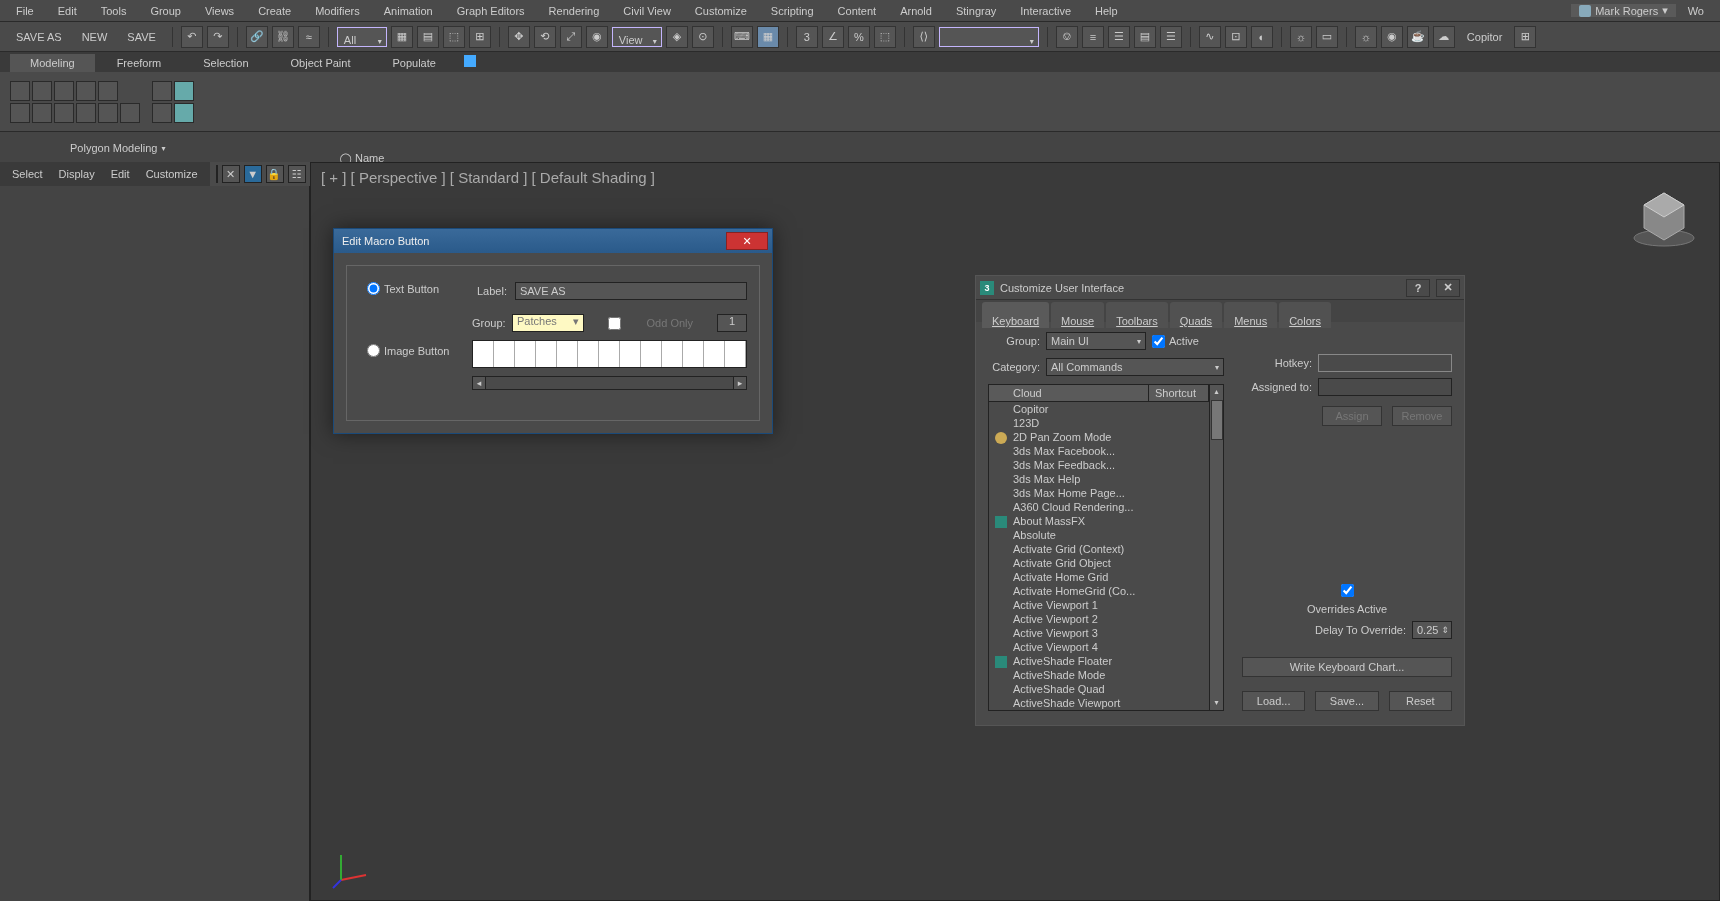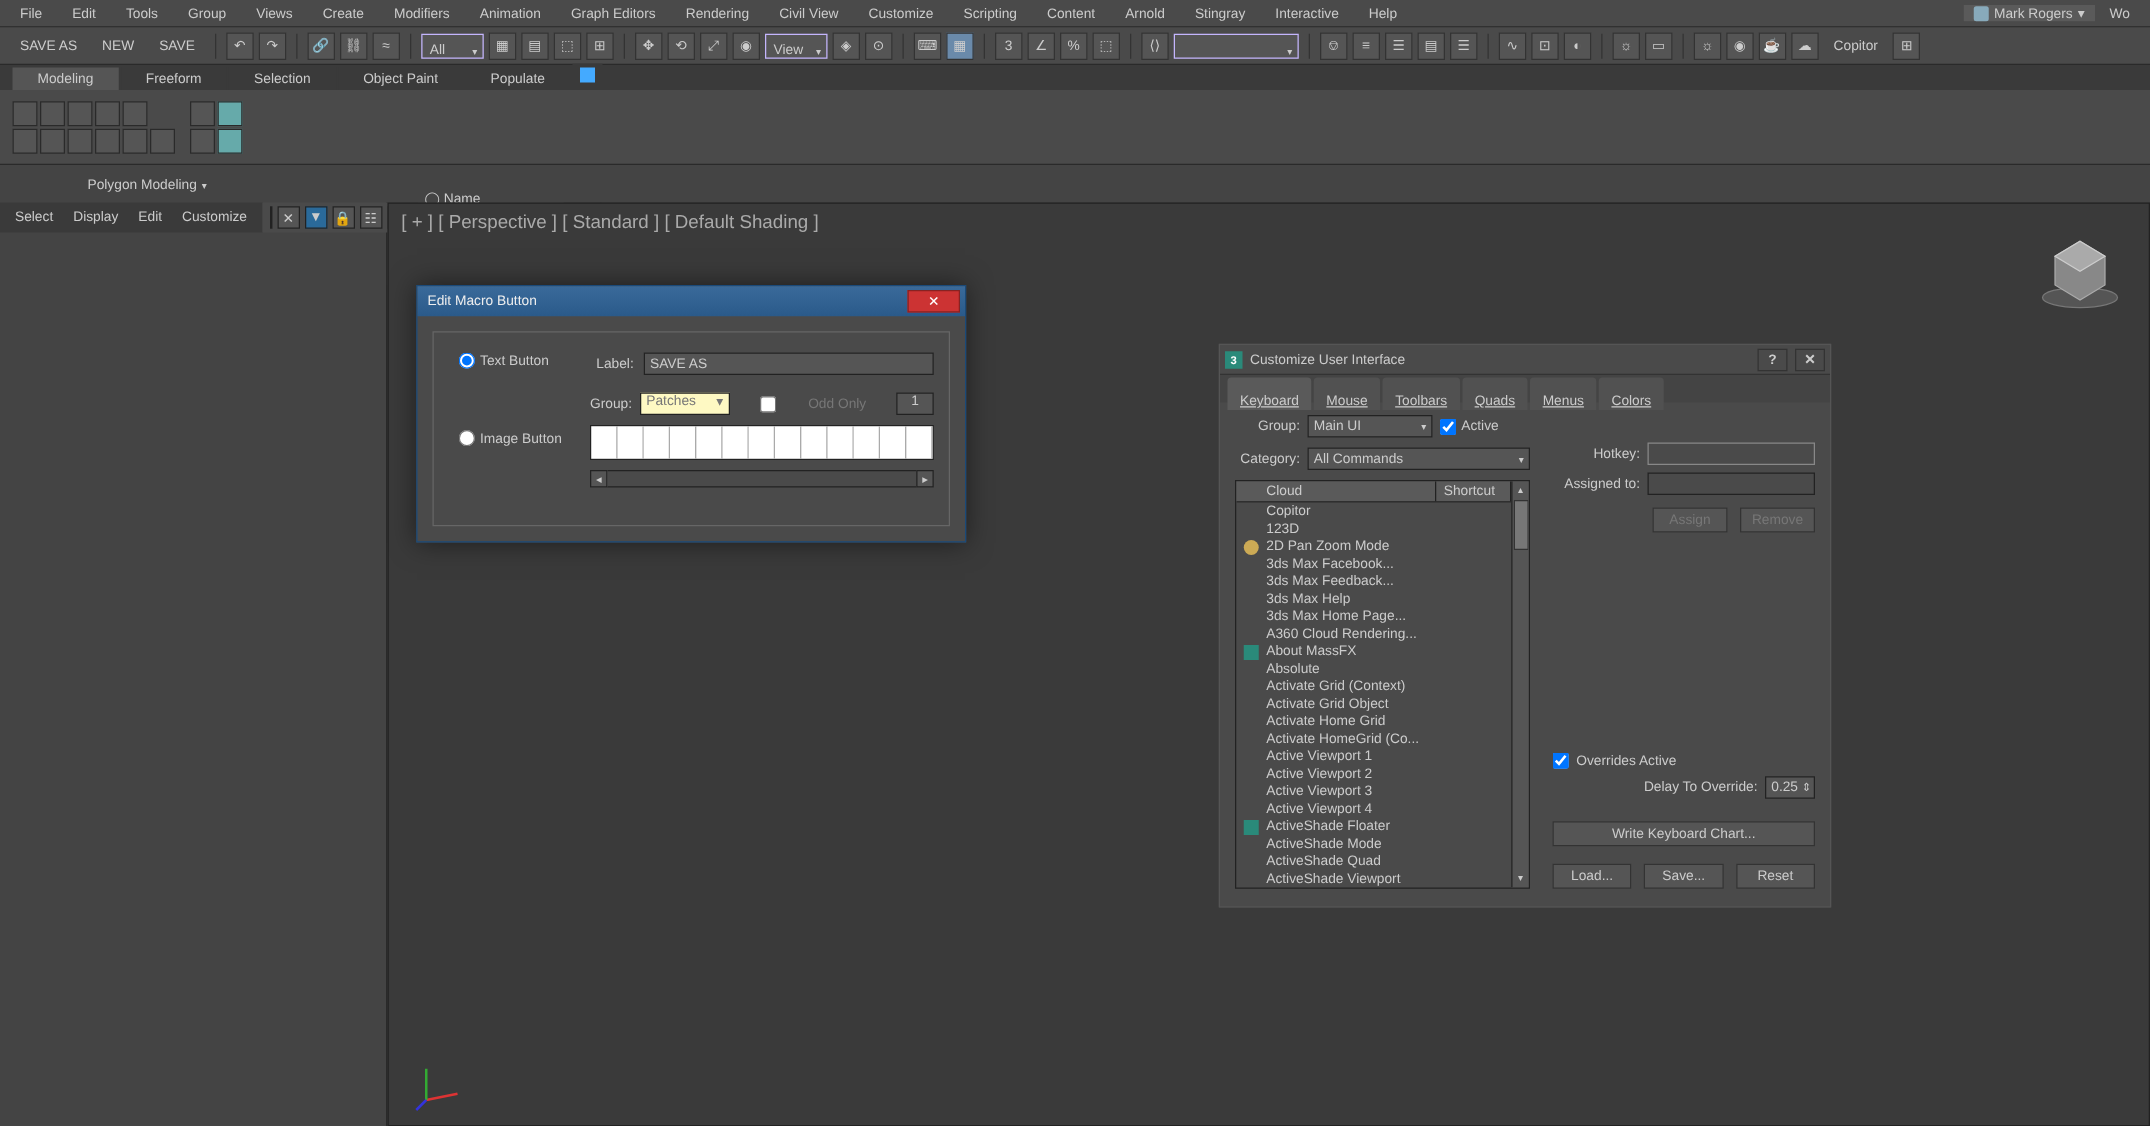--- a/index.html
+++ b/index.html
@@ -540,21 +540,21 @@
       <div class="dlg2-rrow">
         <label>Assigned to:</label>
         <div class="dlg2-rinput dark"></div>
       </div>
       <div class="dlg2-rrow" style="gap:10px;margin-top:4px;">
         <div style="width:70px;"></div>
         <div class="dlg2-rbtn disabled">Assign</div>
         <div class="dlg2-rbtn disabled">Remove</div>
       </div>
       <div class="dlg2-spacer"></div>
-      <div class="dlg2-rrow" style="">
+      <div class="dlg2-rrow" style="justify-content:flex-end;flex-direction:column;">
         <input type="checkbox" checked="" style="">
         <span>Overrides Active</span>
       </div>
       <div class="dlg2-rrow" style="justify-content:flex-end;">
         <span>Delay To Override:</span>
         <div class="dlg2-spin">
             <span>0.25</span>
           </div>
       </div>
       <div style="height:12px;"></div>

